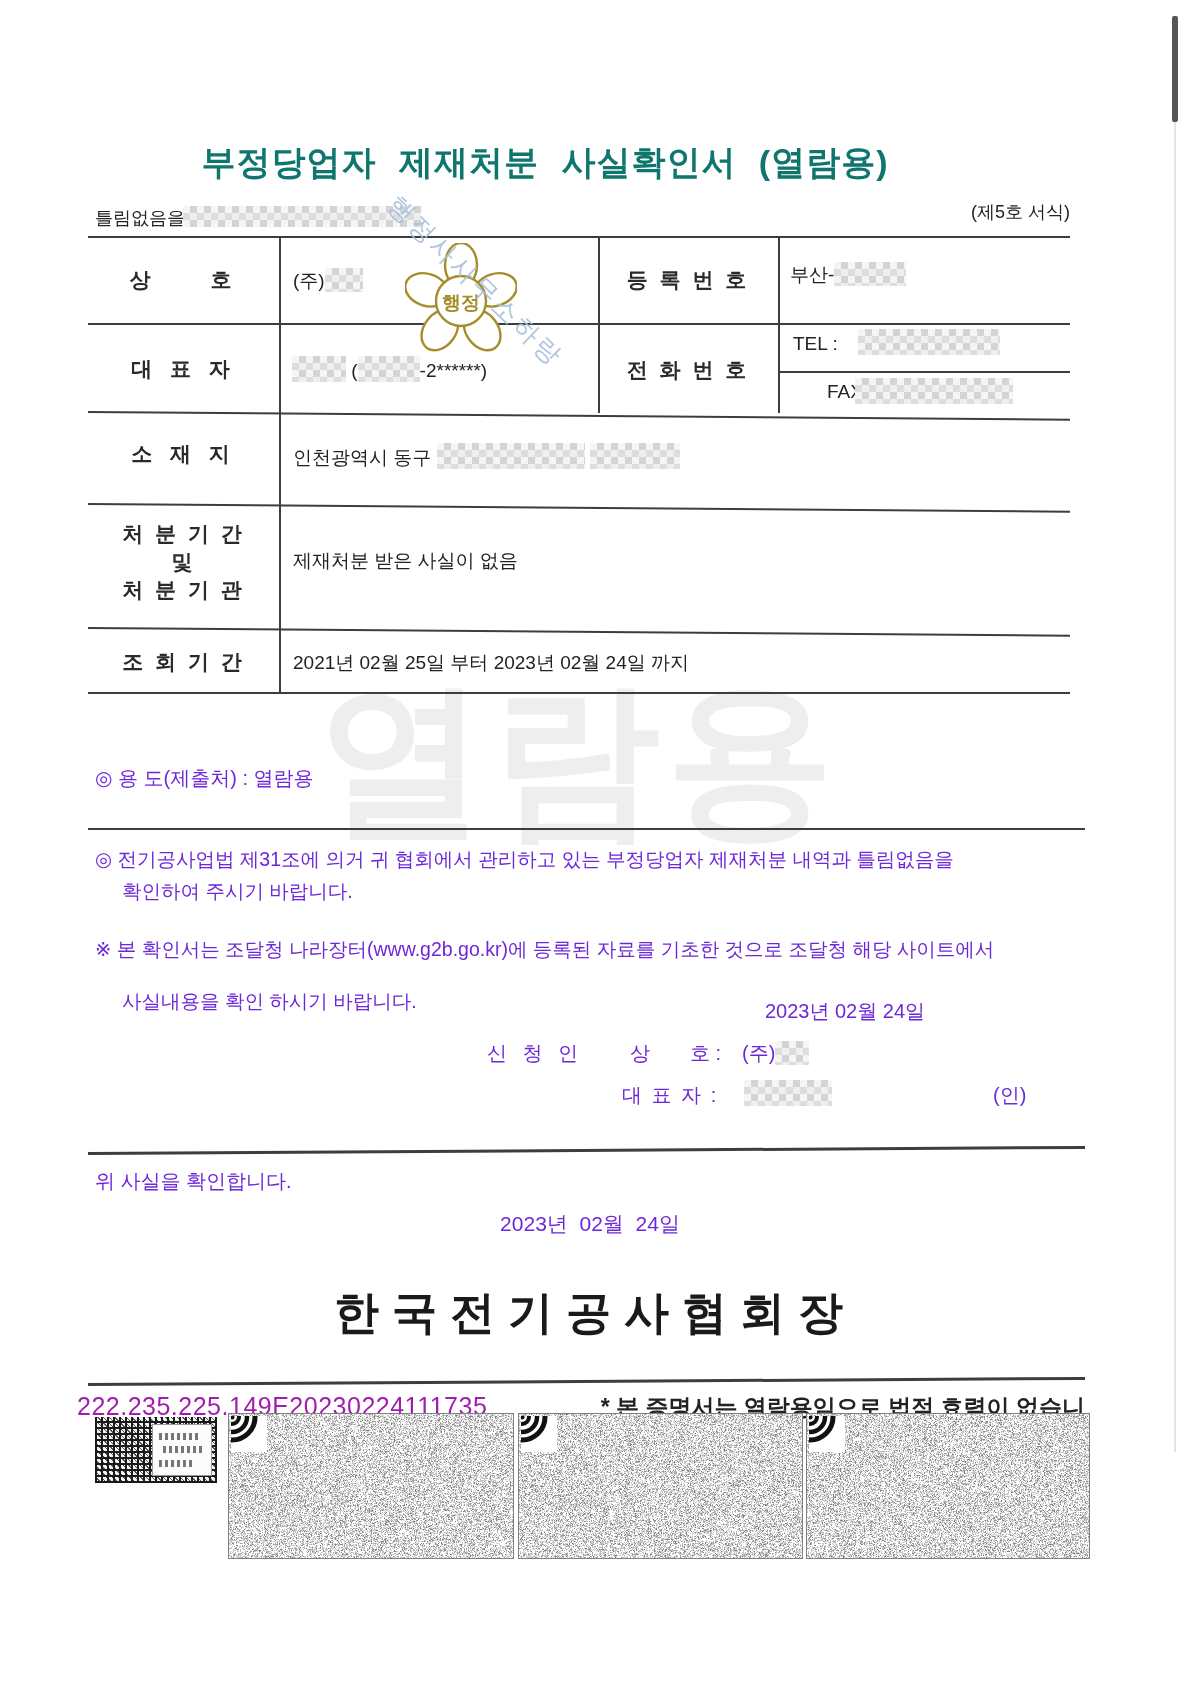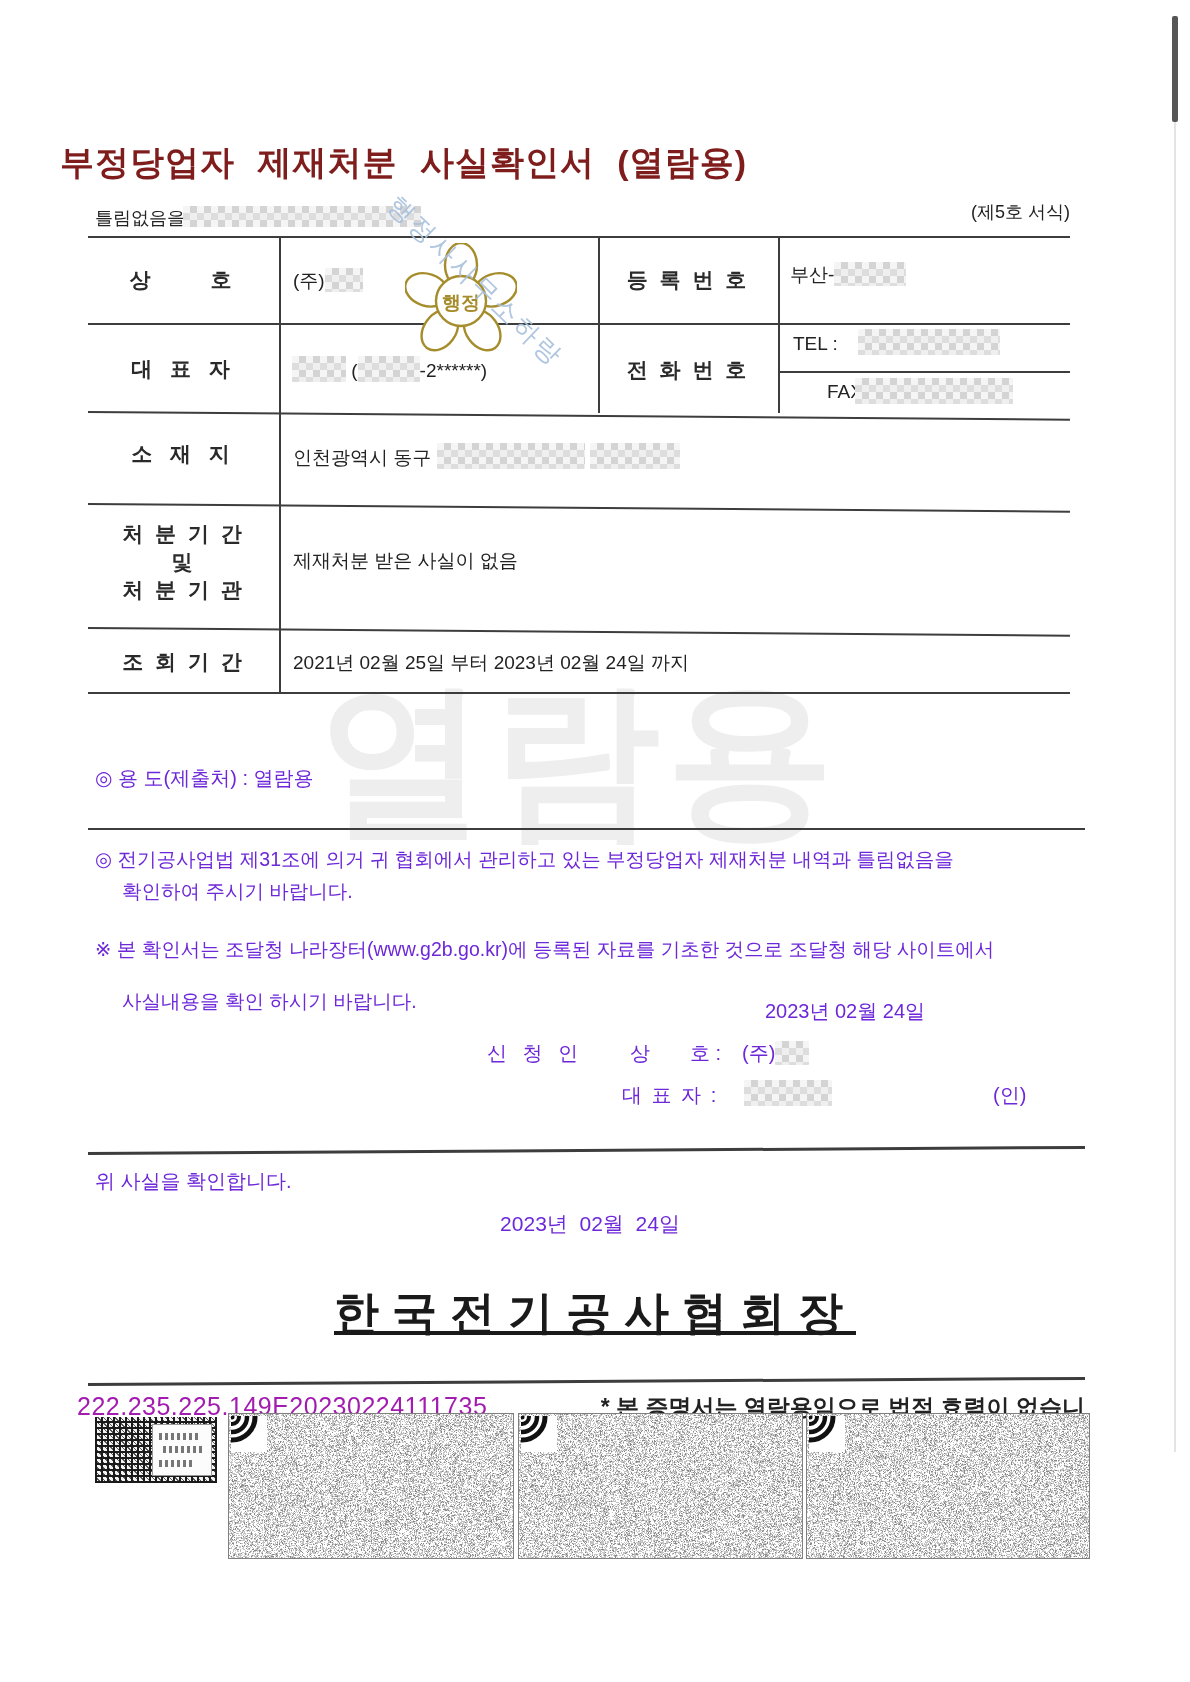--- a/index.html
+++ b/index.html
@@ -9,34 +9,34 @@
   
   .hline{position:absolute;background:#3d3d3d;height:2px;}
   .vline{position:absolute;background:#3d3d3d;width:2px;}
   .tilt-dn{transform:rotate(0.45deg);transform-origin:0 50%;}
   .tilt-up{transform:rotate(-0.35deg);transform-origin:0 50%;}
   
   .blur{display:inline-block;vertical-align:-5px;border-radius:1px;
         background:conic-gradient(#d4d4d4 25%,#efefef 0 50%,#dddddd 0 75%,#f5f5f5 0) 0 0/14px 14px;}
   .blur.abs{position:absolute;vertical-align:baseline;}
   
-  .title{position:absolute;left:60px;top:140px;width:970px;text-align:left;
-         font-size:34px;font-weight:700;letter-spacing:1px;word-spacing:12px;color:#7f1d1d;}
+  .title{position:absolute;left:60px;top:140px;width:970px;text-align:center;
+         font-size:34px;font-weight:700;letter-spacing:1px;word-spacing:12px;color:#0f766e;}
   .small-hdr{position:absolute;font-size:18px;color:#222;}
   .lbl{position:absolute;font-size:21px;font-weight:700;color:#2a2a2a;letter-spacing:6px;text-align:center;white-space:pre;}
   .lbl2{letter-spacing:3px;}
   .val{position:absolute;font-size:19px;color:#222;white-space:pre;}
   .body-txt{position:absolute;font-size:19.5px;color:#6d28d9;white-space:pre;}
   .watermark{position:absolute;left:318px;top:648px;font-size:168px;font-weight:700;
              letter-spacing:6px;color:rgba(40,40,40,0.08);white-space:nowrap;}
   .stamp-office{position:absolute;left:404px;top:188px;font-size:26px;letter-spacing:3px;
                 color:#a9c0dc;opacity:.9;transform:rotate(44deg);transform-origin:0 0;white-space:nowrap;}
   .recipient{position:absolute;left:95px;top:1116px;font-size:25px;font-weight:700;letter-spacing:5px;color:#1a1a1a;}
   .issuer{position:absolute;left:95px;top:1283px;width:1000px;text-align:center;
-          font-size:45px;font-weight:700;letter-spacing:13px;color:#1a1a1a;text-decoration:underline;}
+          font-size:45px;font-weight:700;letter-spacing:13px;color:#1a1a1a;}
   .footer-code{position:absolute;left:77px;top:1392px;font-size:25px;letter-spacing:0.5px;color:#a21caf;}
   .footer-disc{position:absolute;left:585px;top:1392px;width:500px;text-align:right;
                font-size:23px;font-weight:700;color:#222;}
   
   .noise-block{position:absolute;top:1413px;height:144px;border:1px solid #808080;background:#d8d8d8;}
   .noise-fill{position:absolute;left:0;top:0;right:0;bottom:0;background:#bdbdbd;filter:url(#speckle);}
   .arc-icon{position:absolute;left:2px;top:2px;width:36px;height:36px;}
   .barcode2d{position:absolute;left:95px;top:1417px;width:122px;height:66px;background:#f2f2f2;
      background-image:repeating-linear-gradient(0deg,#1a1a1a 0 2px,transparent 2px 6px),
                       repeating-linear-gradient(90deg,#1a1a1a 0 2px,transparent 2px 6px),

